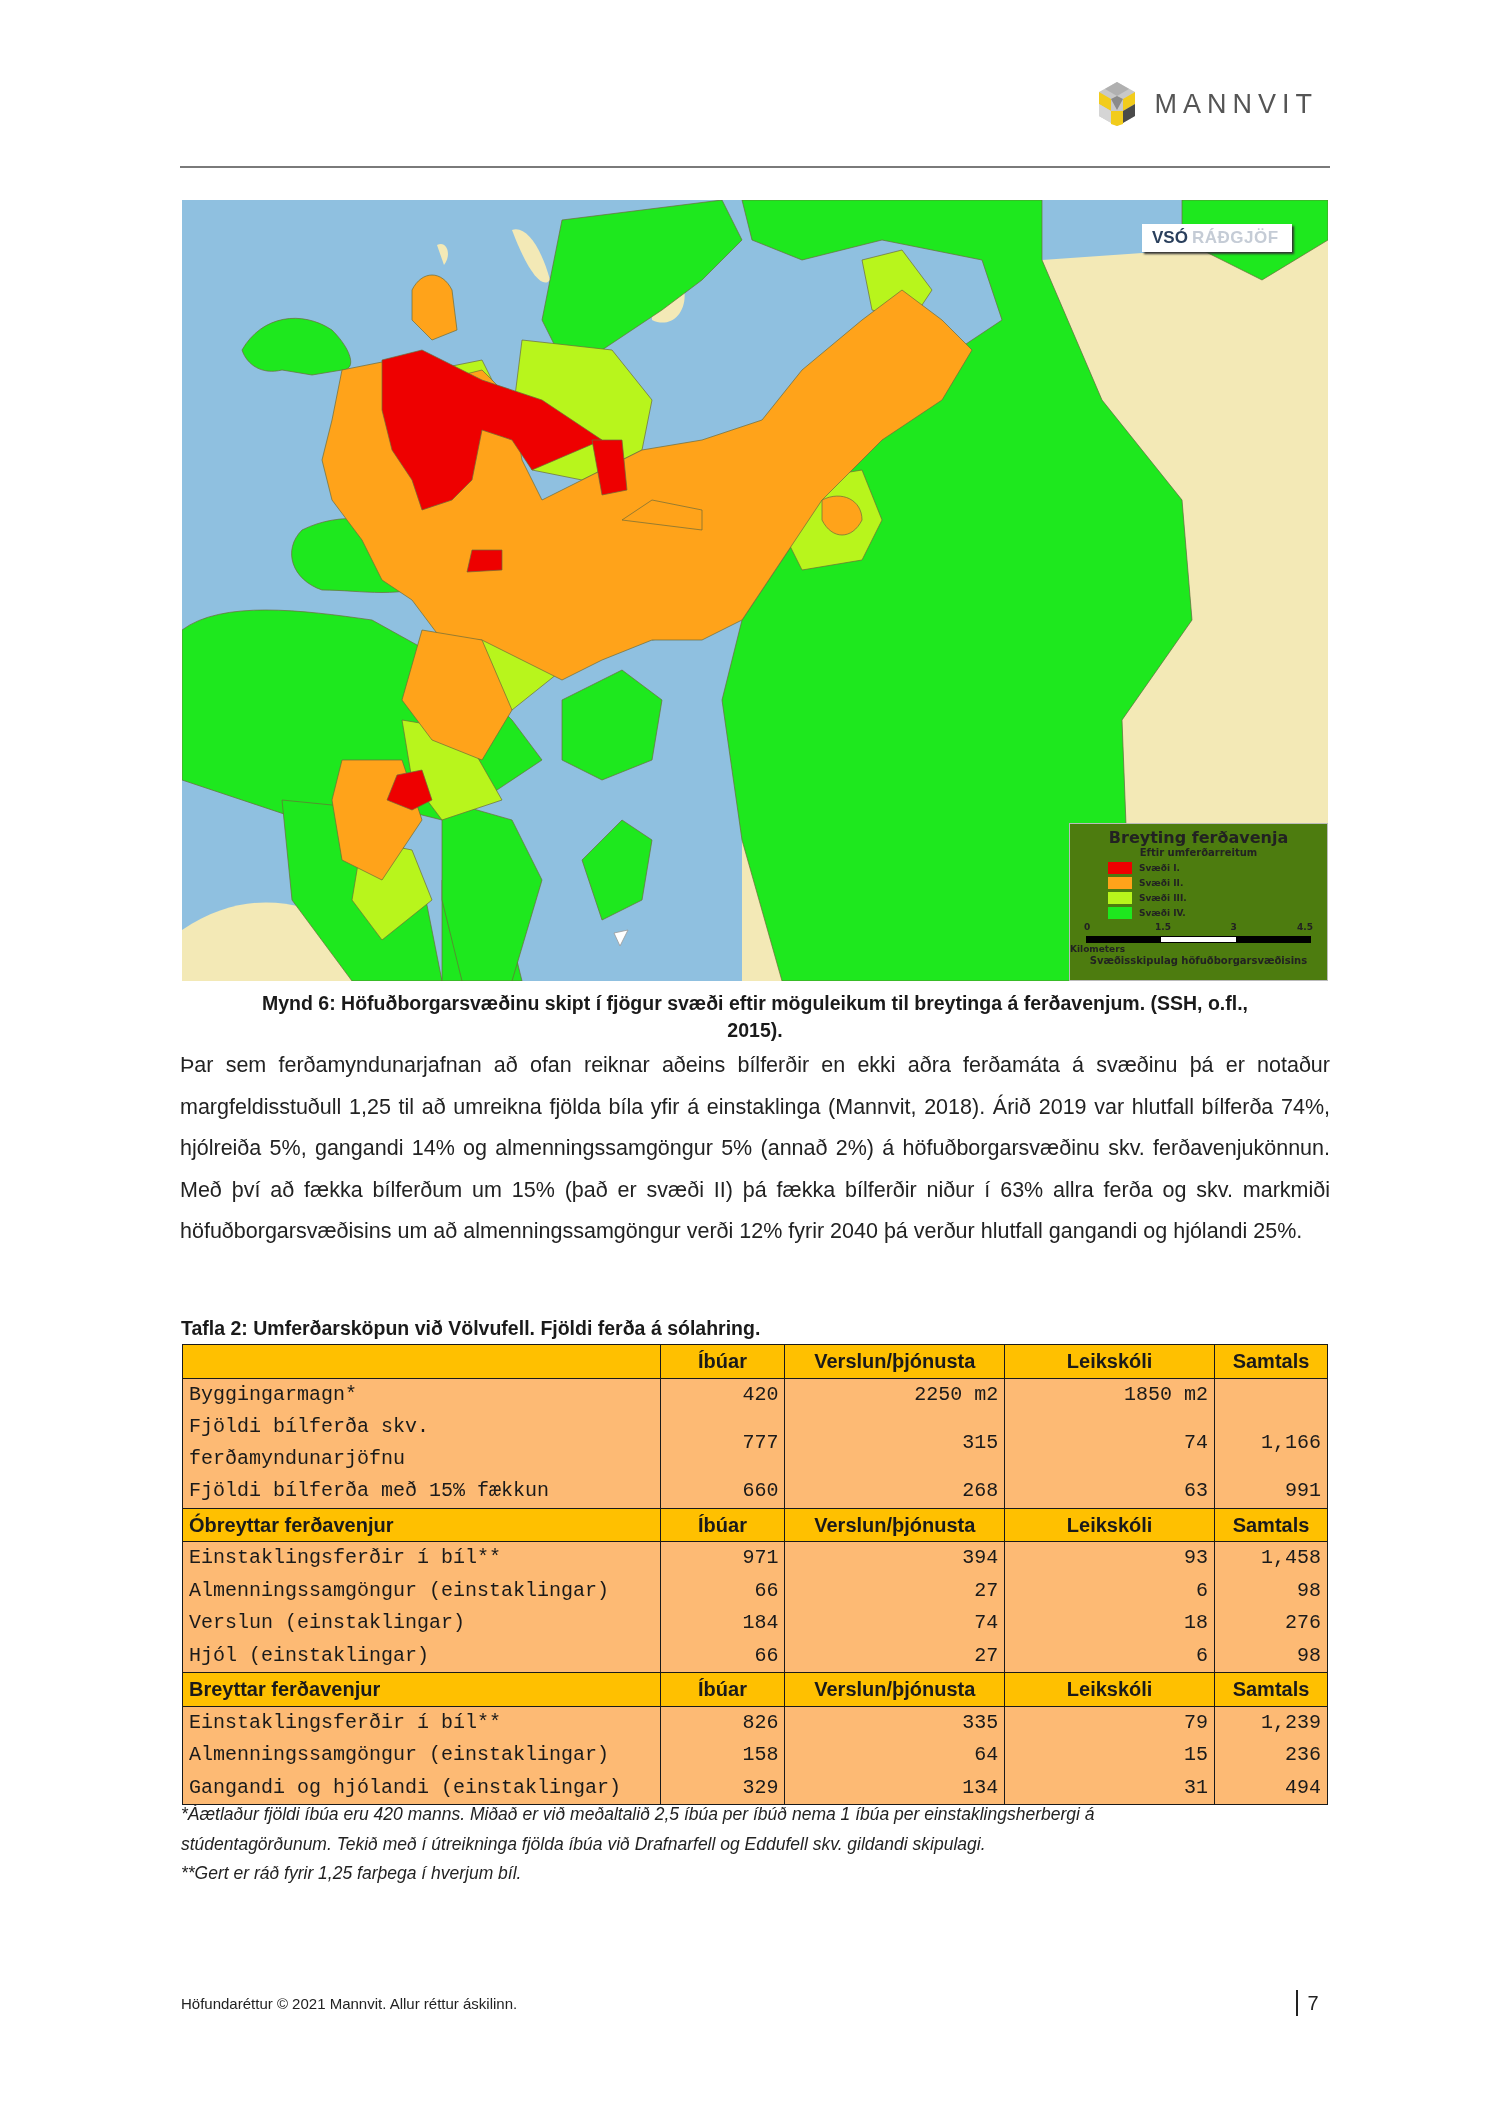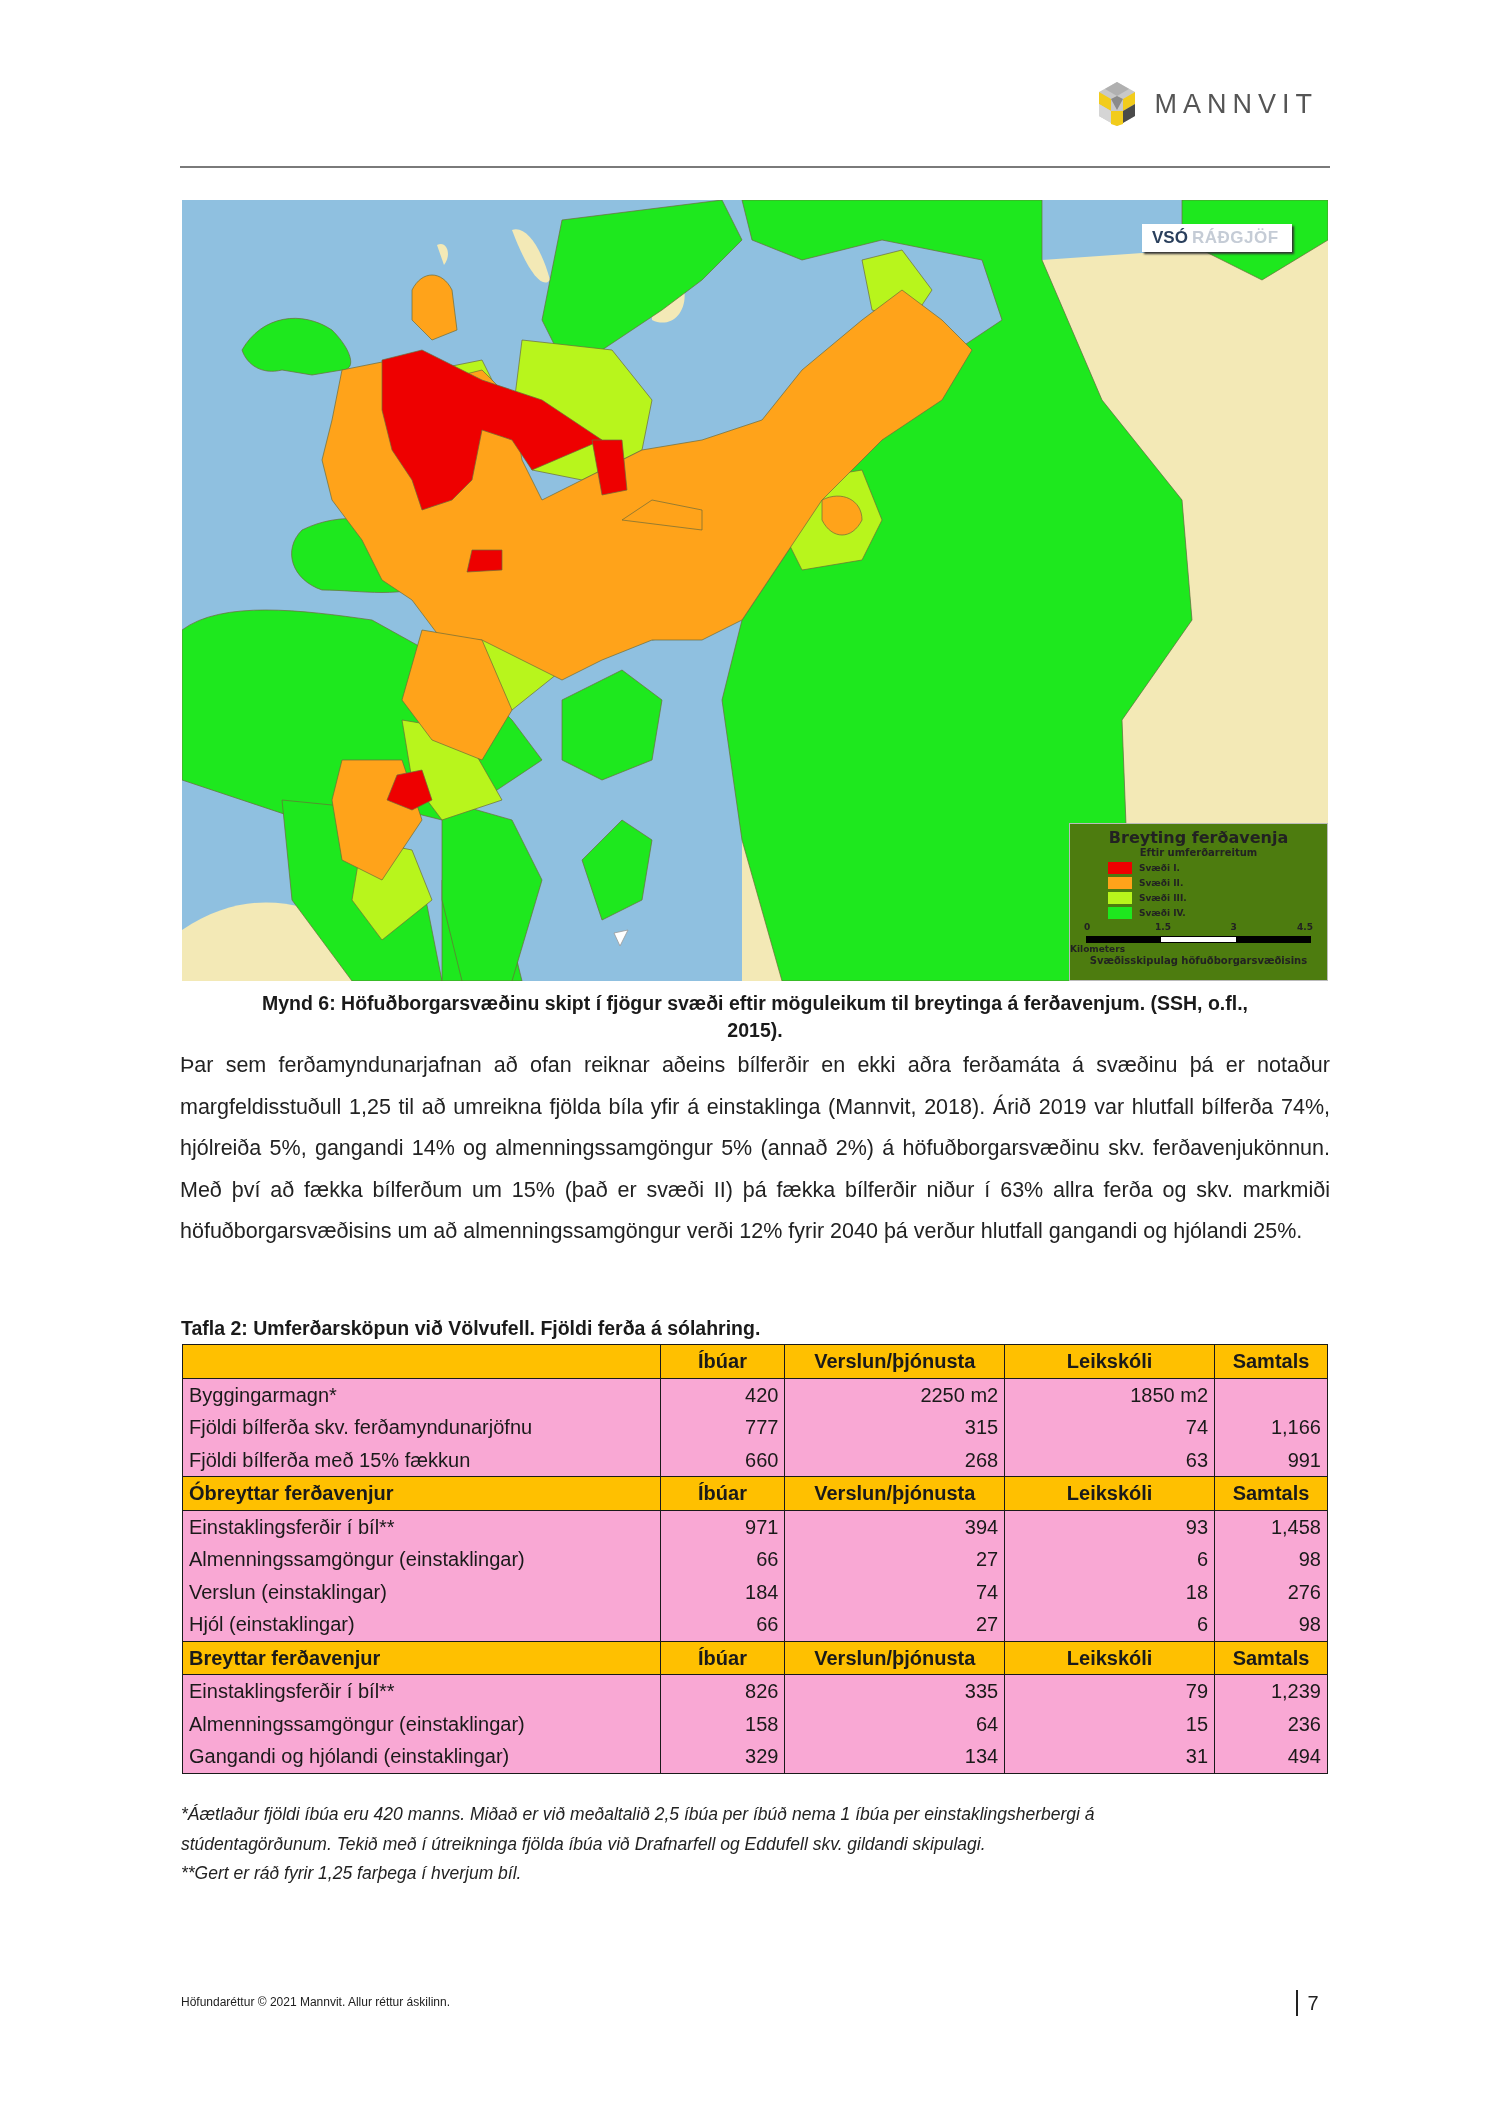--- a/index.html
+++ b/index.html
@@ -8,32 +8,32 @@
   .header-lines { font-size: 14.5px; line-height: 22px; color: #222; letter-spacing: 0.1px; }
   .header-rule { position: absolute; left: 0; right: 0; top: 74px; height: 2px; background: #7a7a7a; }
   .logo { position: absolute; right: 12px; top: -12px; display: flex; align-items: center; gap: 16px; }
   .logo-text { font-size: 27px; letter-spacing: 6px; color: #555; font-weight: normal; }
   .map-wrap { position: absolute; left: 182px; top: 200px; width: 1146px; height: 781px; overflow: hidden; background: #8fc0e0; }
   .caption { position: absolute; left: 180px; top: 990px; width: 1150px; text-align: center; font-weight: bold; font-size: 19.5px; line-height: 27px; }
   .para { position: absolute; left: 180px; top: 1045px; width: 1150px; font-size: 21.5px; line-height: 41.5px; text-align: justify; color: #222; }
   .table-title { position: absolute; left: 181px; top: 1317px; font-weight: bold; font-size: 19.5px; }
   table.t2 { position: absolute; left: 182px; top: 1344px; width: 1146px; border-collapse: collapse; font-size: 20px; padding-left: 19px; }
   table.t2 td { border: 1.5px solid #1a1a1a; padding: 0 6px; height: 32.5px; line-height: 32px; }
-  table.t2 tr.body td { background: #f9a8d4; border-top: none; border-bottom: none; }
+  table.t2 tr.body td { background: #fdba74; border-top: none; border-bottom: none; font-family: Liberation Mono, monospace; }
   table.t2 tr.body.last td { border-bottom: 1.5px solid #1a1a1a; }
   table.t2 tr.head td { background: #ffc000; font-weight: bold; }
   table.t2 td.num { text-align: right; }
   table.t2 tr.head td.num { text-align: center; }
   table.t2 td.c1 { width: 465px; }
   table.t2 td.c2 { width: 112px; }
   table.t2 td.c3 { width: 207px; }
   table.t2 td.c4 { width: 197px; }
   table.t2 td.c5 { width: 100px; }
   .notes { position: absolute; left: 181px; top: 1800px; width: 1150px; font-style: italic; font-size: 17.5px; line-height: 29.5px; color: #222; }
-  .footer { position: absolute; left: 181px; top: 1995px; font-size: 12px; color: #222; }
+  .footer { position: absolute; left: 181px; top: 1995px; font-size: 15px; color: #222; }
   .pagenum { position: absolute; left: 1296px; top: 1990px; font-size: 20px; color: #222; display: flex; align-items: center; gap: 10px; }
   .pagenum .bar { width: 1.5px; height: 26px; background: #222; display: inline-block; }
   .vso { position: absolute; left: 1150px; top: 224px; width: 150px; height: 28px; background: #fff; box-shadow: 2px 2px 2px #333; display: flex; align-items: center; padding-left: 10px; box-sizing: border-box; font-weight: bold; font-size: 17px; }
   .vso .a { color: #2a3f5c; }
   .vso .b { color: #c5ccd6; margin-left: 4px; letter-spacing: 0.5px; }
   .legend { position: absolute; left: 1069px; top: 823px; width: 257px; height: 156px; background: #4d7c0f; border: 1px solid #bbb; font-family: "DejaVu Sans", sans-serif; color: #222; }
   .legend .lt { text-align: center; font-weight: bold; font-size: 16px; margin-top: 4px; }
   .legend .ls { text-align: center; font-weight: bold; font-size: 10px; }
   .legend .items { margin-left: 38px; margin-top: 2px; }
   .legend .li { display: flex; align-items: center; gap: 7px; height: 15px; font-size: 9px; font-weight: bold; }

